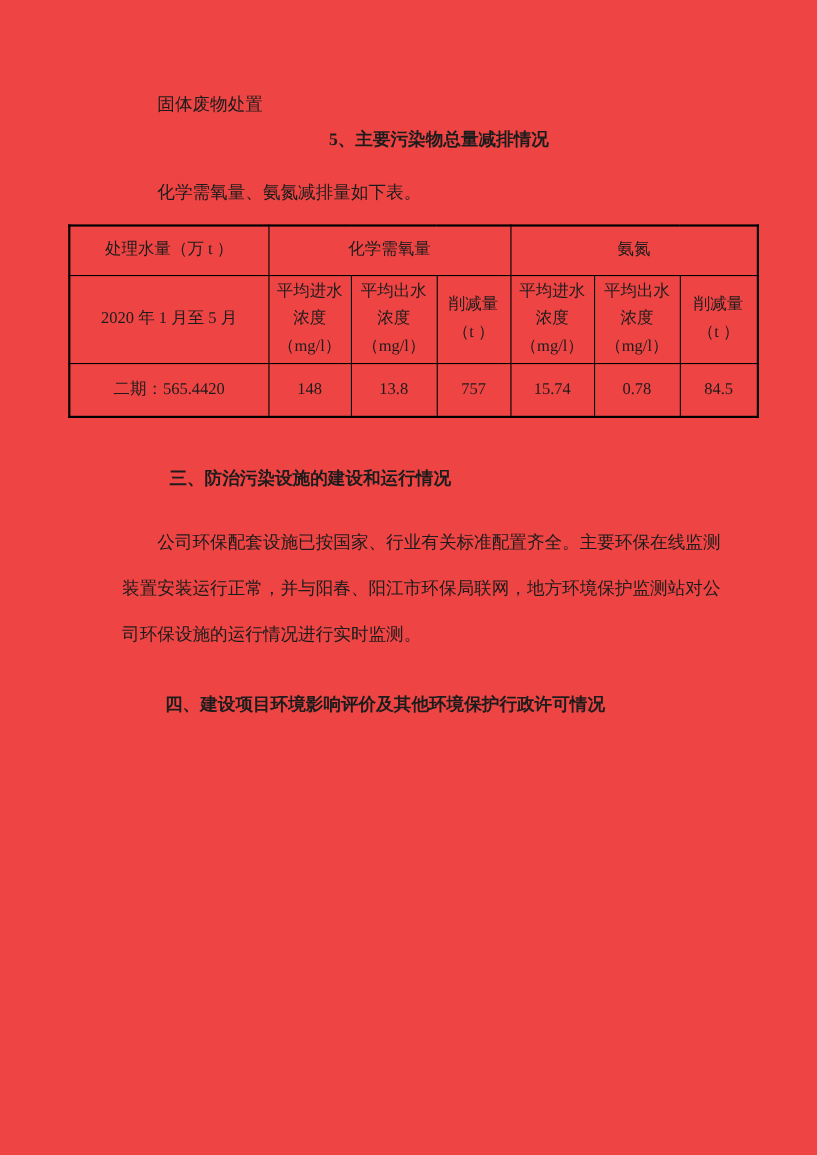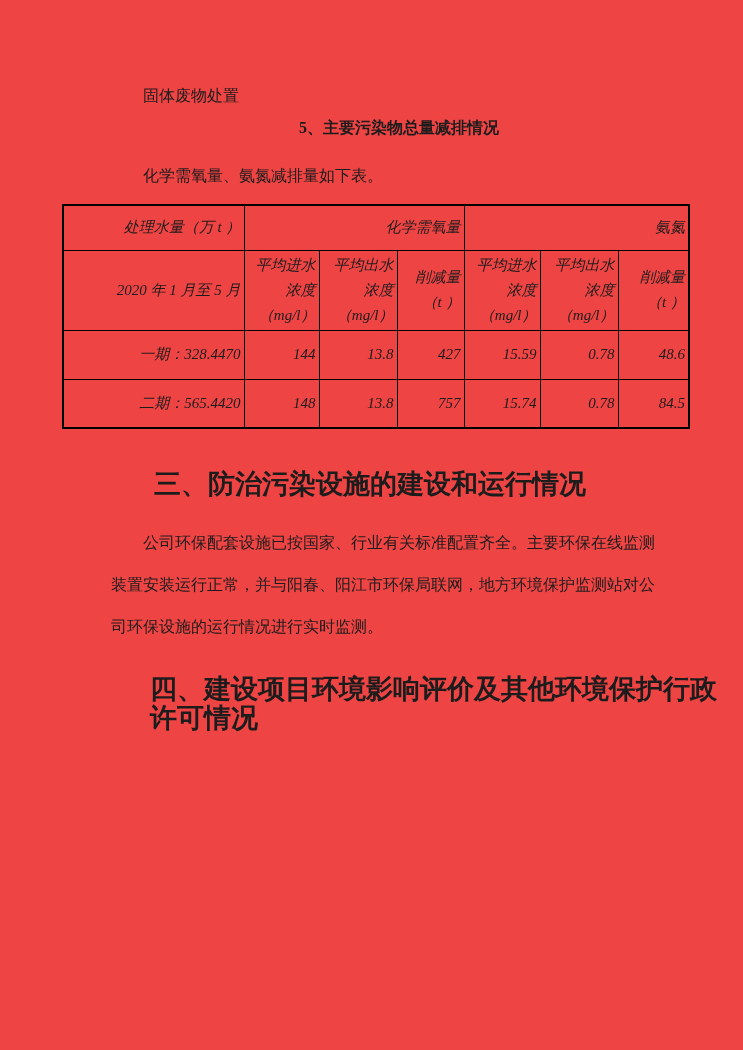--- a/index.html
+++ b/index.html
@@ -25,34 +25,33 @@
   table.reduction {
     margin-top:12px; margin-left:62px;
     width:626px;
     border-collapse:collapse;
     table-layout:fixed;
     font-size:15px;
     color:#1c1c1c;
   }
   table.reduction td {
     border:1px solid #000;
-    text-align:right;
+    text-align:center;
     vertical-align:middle;
     padding:2px 3px;
     white-space:pre-line;
     line-height:25px;
-    font-style:italic;
   }
   table.reduction { border:2px solid #000; }
   tr.hdr-group td { height:45px; }
   tr.hdr-sub   td { height:76px; }
   tr.data-row  td { height:49px; }
 
   .section-heading {
-    font-size:27px;
+    font-size:16px;
     font-weight:bold;
     line-height:29px;
     text-align:left;
   }
   .h3 { margin-top:41px; margin-left:154px; }
   .h4 { margin-top:27px; margin-left:150px; }
   .p3 { margin-top:23px; line-height:42px; text-indent:32px; }
   .p4 { margin-top:18px; line-height:42px; text-indent:32px; }
 </style>
 </head>
@@ -94,29 +93,20 @@
         <td>平均进水
 浓度
 （mg/l）</td>
         <td>平均出水
 浓度
 （mg/l）</td>
         <td>削减量
 （t ）</td>
       </tr>
       <tr class="data-row">
-        <td>一期：328.4470</td>
-        <td>144</td>
-        <td>13.8</td>
-        <td>427</td>
-        <td>15.59</td>
-        <td>0.78</td>
-        <td>48.6</td>
-      </tr>
-      <tr class="data-row">
         <td>二期：565.4420</td>
         <td>148</td>
         <td>13.8</td>
         <td>757</td>
         <td>15.74</td>
         <td>0.78</td>
         <td>84.5</td>
       </tr>
     </tbody>
   </table>

